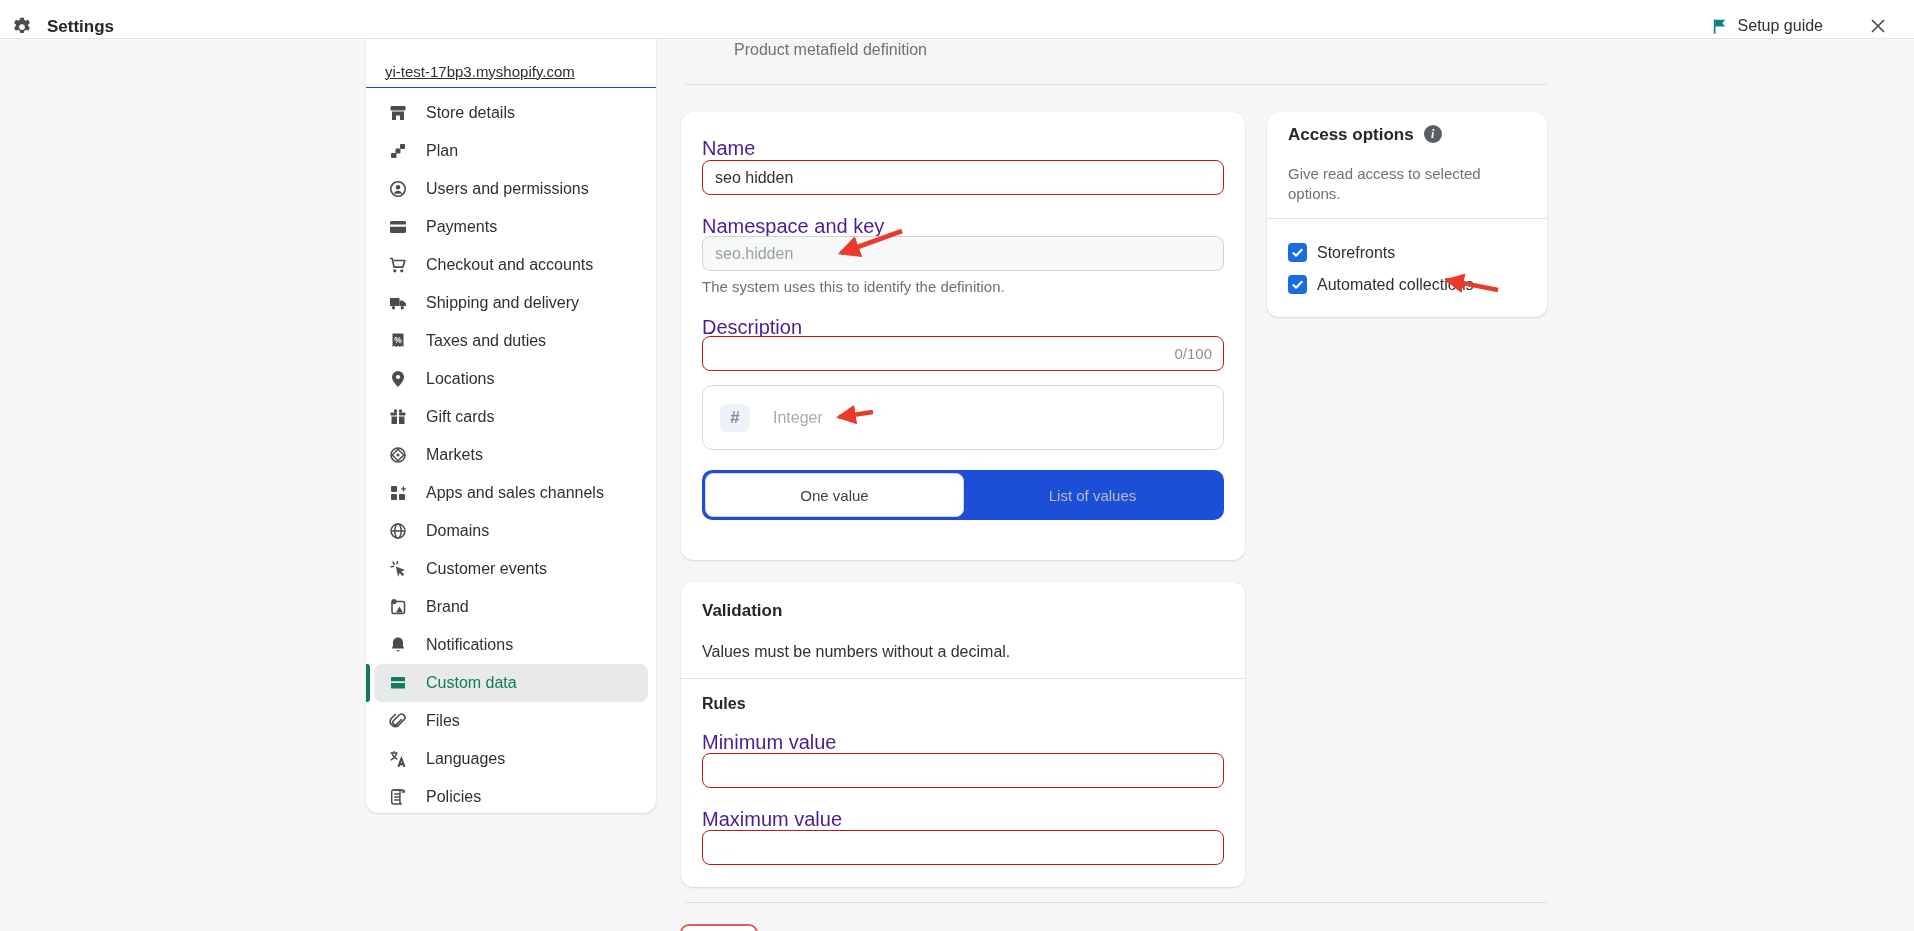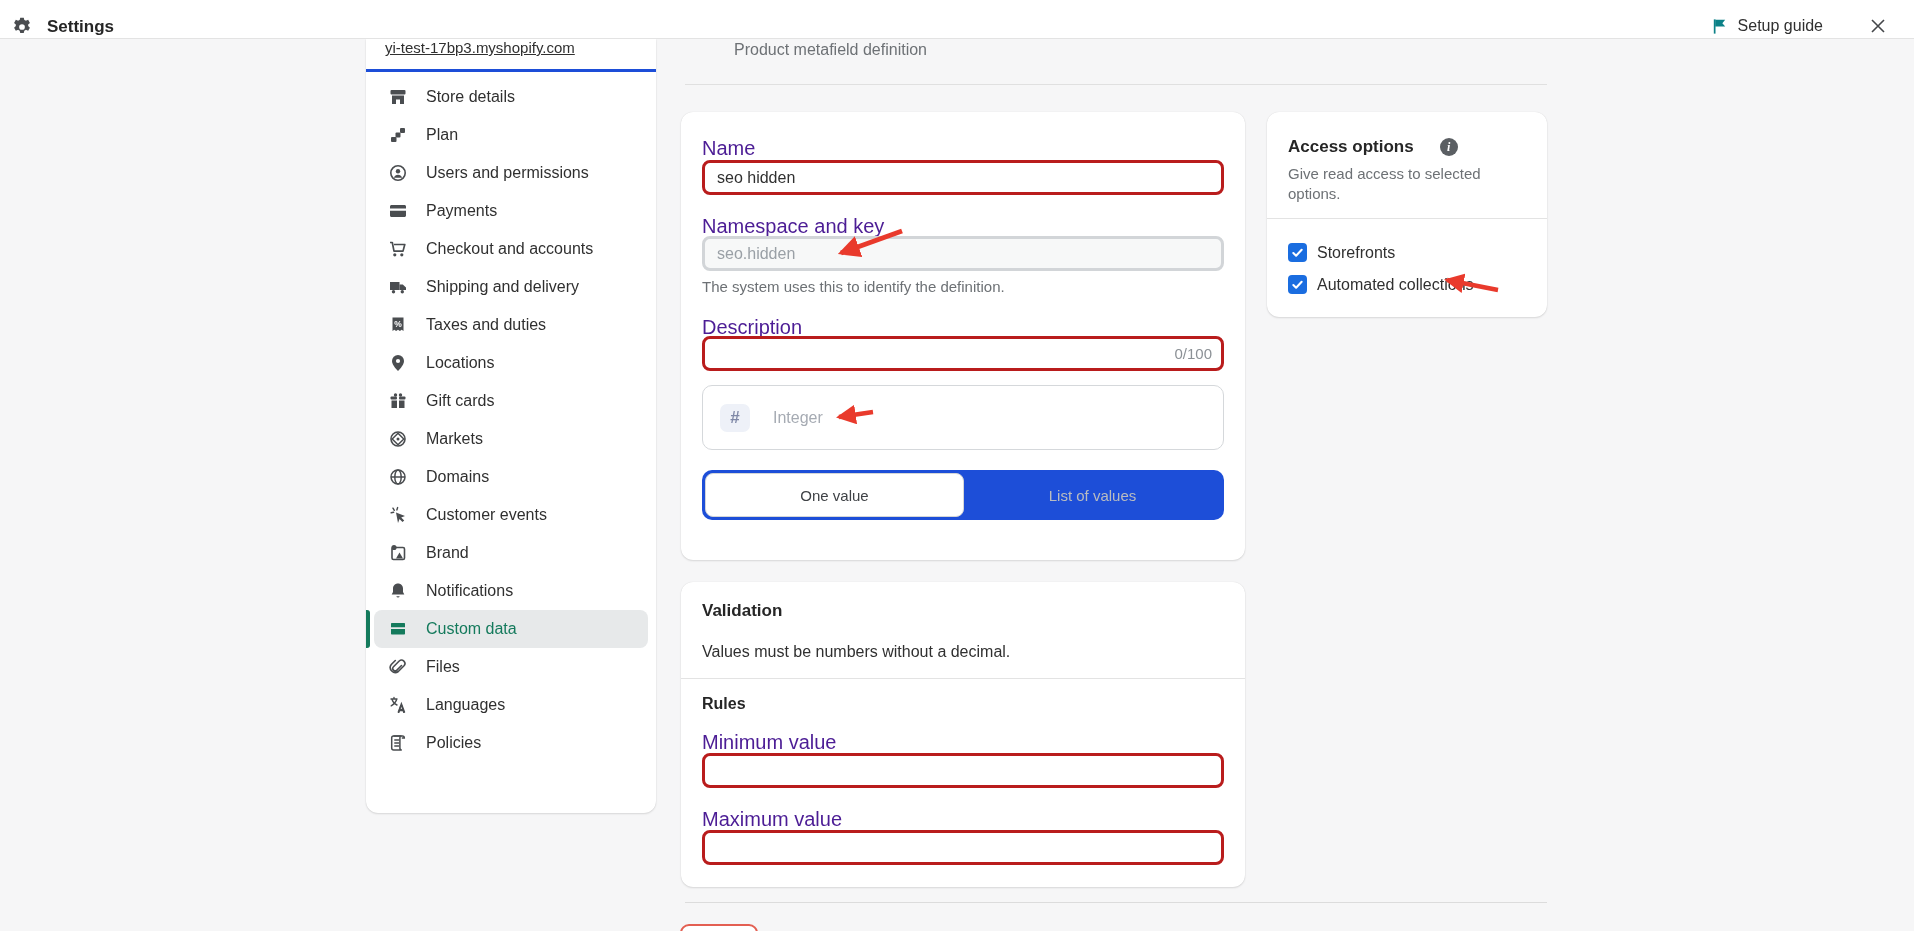--- a/index.html
+++ b/index.html
@@ -19,22 +19,22 @@
   .topbar-right { margin-left:auto; display:flex; align-items:center; gap:43px; padding-right:24px; }
   .setup-guide { display:flex; align-items:center; gap:9px; font-size:16px; color:#303030; cursor:pointer; }
   .close-btn { width:24px; height:24px; display:flex; align-items:center; justify-content:center; cursor:pointer; }
 
   
   .sidebar-card {
     position:absolute; left:366px; top:39px; width:290px; height:774px;
     background:#fff; border-radius:0 0 12px 12px;
     box-shadow:0 1px 2px rgba(0,0,0,.12), 0 0 1px rgba(0,0,0,.12);
   }
-  .store-url-row { height:33px; display:flex; align-items:flex-start; padding-left:19px;
-    border-bottom:3px solid #1d4ed8; }
+  .store-url-row { height:33px; display:flex; align-items:center; padding-left:19px;
+    border-bottom:1px solid #1d4ed8;margin-top:16px; }
   .store-url { font-size:15px; color:#303030; text-decoration:underline; cursor:pointer; }
   .nav-list { padding:6px 8px; position:relative; }
   .nav-item {
     position:relative; height:38px; display:flex; align-items:center;
     border-radius:8px; cursor:pointer; padding-left:14px; gap:18px;
   }
   .nav-item .nav-icon { width:20px; height:20px; color:#4a4d50; flex:0 0 20px; display:flex; }
   .nav-item .nav-label { font-size:16px; color:#303030; white-space:nowrap; }
   .nav-item.selected { background:#e7e9ea; }
   .nav-item.selected .nav-label { color:#147a5c; font-weight:500; }
@@ -52,21 +52,21 @@
     position:absolute; background:#fff; border-radius:12px;
     box-shadow:0 1px 2px rgba(0,0,0,.12), 0 0 1px rgba(0,0,0,.12);
   }
   .def-card { left:681px; top:112px; width:564px; height:448px; }
   .access-card { left:1267px; top:112px; width:280px; height:205px; }
   .valid-card { left:681px; top:582px; width:564px; height:305px; }
 
   .fld-label { position:absolute; left:21px; font-size:20px; color:#4c1d95; }
   .txt-input {
     position:absolute; left:21px; width:522px; height:35px;
-    border:3px solid #b91c1c; border-radius:8px; background:#fff;
+    border:1px solid #b91c1c; border-radius:8px; background:#fff;
     font-family:inherit; font-size:16px; color:#303030; padding:0 12px; outline:none;
   }
   .txt-input.disabled { background:#f7f8f8; border-color:#d2d5d8; color:#9aa0a6; }
   .help-text { position:absolute; left:21px; font-size:15px; color:#6d7175; }
   .char-counter { position:absolute; right:33px; font-size:15px; color:#8c9196; }
 
   .type-box {
     position:absolute; left:21px; top:273px; width:522px; height:65px;
     border:1px solid #d5d8db; border-radius:10px; background:#fff;
     display:flex; align-items:center; padding-left:17px; gap:23px;
@@ -80,21 +80,21 @@
 
   .segmented {
     position:absolute; left:21px; top:358px; width:522px; height:50px;
     background:#1d4ed8; border-radius:10px; display:flex; padding:3px;
   }
   .seg-opt { flex:1; display:flex; align-items:center; justify-content:center;
     font-size:15px; border-radius:8px; cursor:pointer; }
   .seg-opt.active { background:#fff; border:1px solid #d4d6d8; color:#3f4246; }
   .seg-opt.inactive { color:#b9bcc0; }
 
-  .access-title-row { position:absolute; left:21px; top:25px; display:flex; align-items:center; gap:26px; }
+  .access-title-row { position:absolute; left:21px; top:13px; display:flex; gap:10px; }
   .access-title { font-size:17px; font-weight:700; color:#262626; }
   .info-icon { width:18px; height:18px; border-radius:50%; background:#5b5f63; color:#fff;
     font-size:12px; font-weight:700; display:flex; align-items:center; justify-content:center;
     font-family:"Liberation Serif","DejaVu Serif",serif; font-style:italic; }
   .access-sub { position:absolute; left:21px; top:52px; width:228px; font-size:15px;
     line-height:20px; color:#6d7175; }
   .access-divider { position:absolute; left:0; top:106px; width:280px; height:1px; background:#e3e3e3; }
   .chk-row { position:absolute; left:21px; display:flex; align-items:center; gap:10px; cursor:pointer; }
   .checkbox { width:19px; height:19px; border-radius:4px; background:#1a6de0;
     display:flex; align-items:center; justify-content:center; }
@@ -239,20 +239,31 @@
     </div>
     <div class="nav-item">
       <span class="nav-icon">
           <svg viewBox="0 0 20 20">
             <circle cx="10" cy="10" r="7" fill="none" stroke="currentColor" stroke-width="1.6"></circle>
             <path d="M10 4.2L15.8 10 10 15.8 4.2 10z" fill="none" stroke="currentColor" stroke-width="1.5"></path>
             <circle cx="10" cy="10" r="1.5" fill="currentColor"></circle>
           </svg>
         </span>
       <span class="nav-label">Markets</span>
+    </div>
+    <div class="nav-item">
+      <span class="nav-icon">
+          <svg viewBox="0 0 20 20" fill="currentColor">
+            <rect x="3" y="3" width="6" height="6" rx="1"></rect>
+            <rect x="3" y="11" width="6" height="6" rx="1"></rect>
+            <rect x="11" y="11" width="6" height="6" rx="1"></rect>
+            <path d="M13.2 5.2h1.6V3.4h1.4v1.8H18v1.4h-1.8v1.8h-1.4V6.6h-1.6z"></path>
+          </svg>
+        </span>
+      <span class="nav-label">Apps and sales channels</span>
     </div>
     <div class="nav-item">
       <span class="nav-icon">
           <svg viewBox="0 0 20 20" fill="none" stroke="currentColor" stroke-width="1.5">
             <circle cx="10" cy="10" r="7"></circle>
             <ellipse cx="10" cy="10" rx="3.2" ry="7"></ellipse>
             <path d="M3 10h14"></path>
           </svg>
         </span>
       <span class="nav-label">Domains</span>

